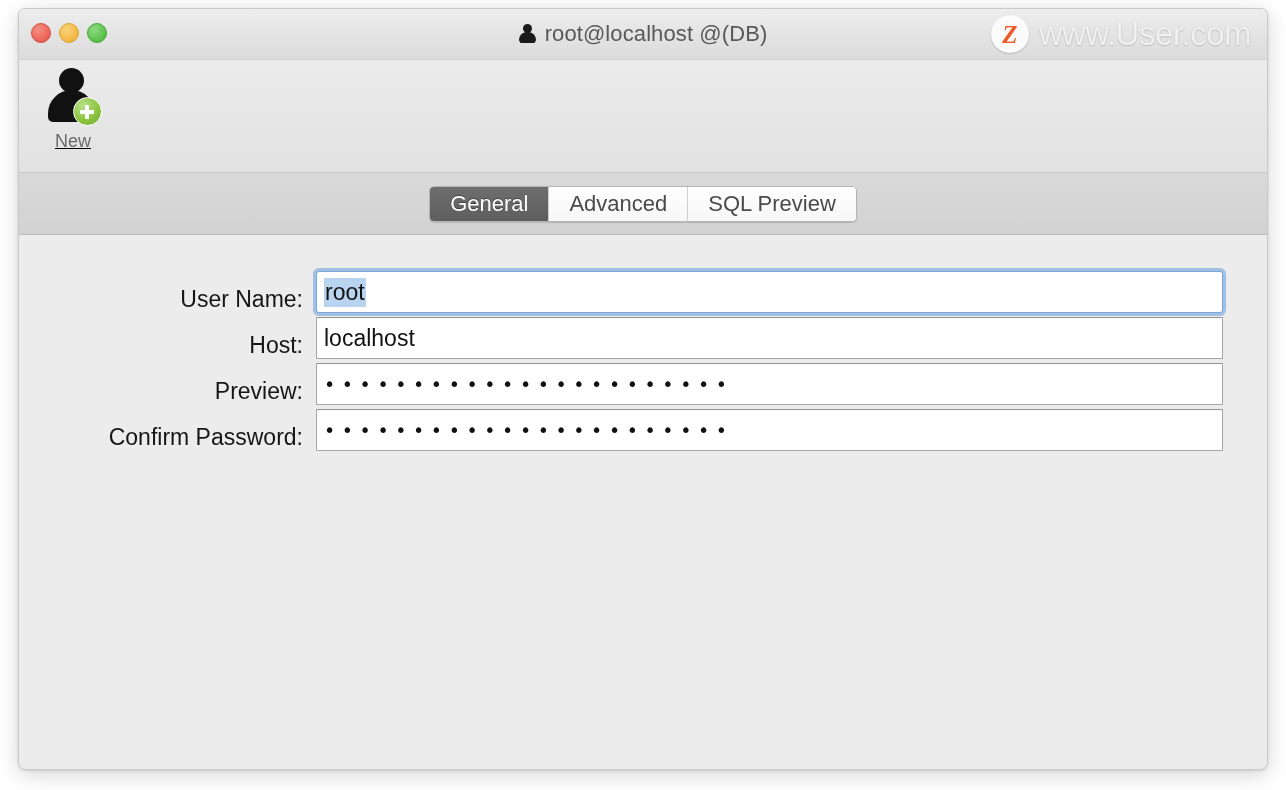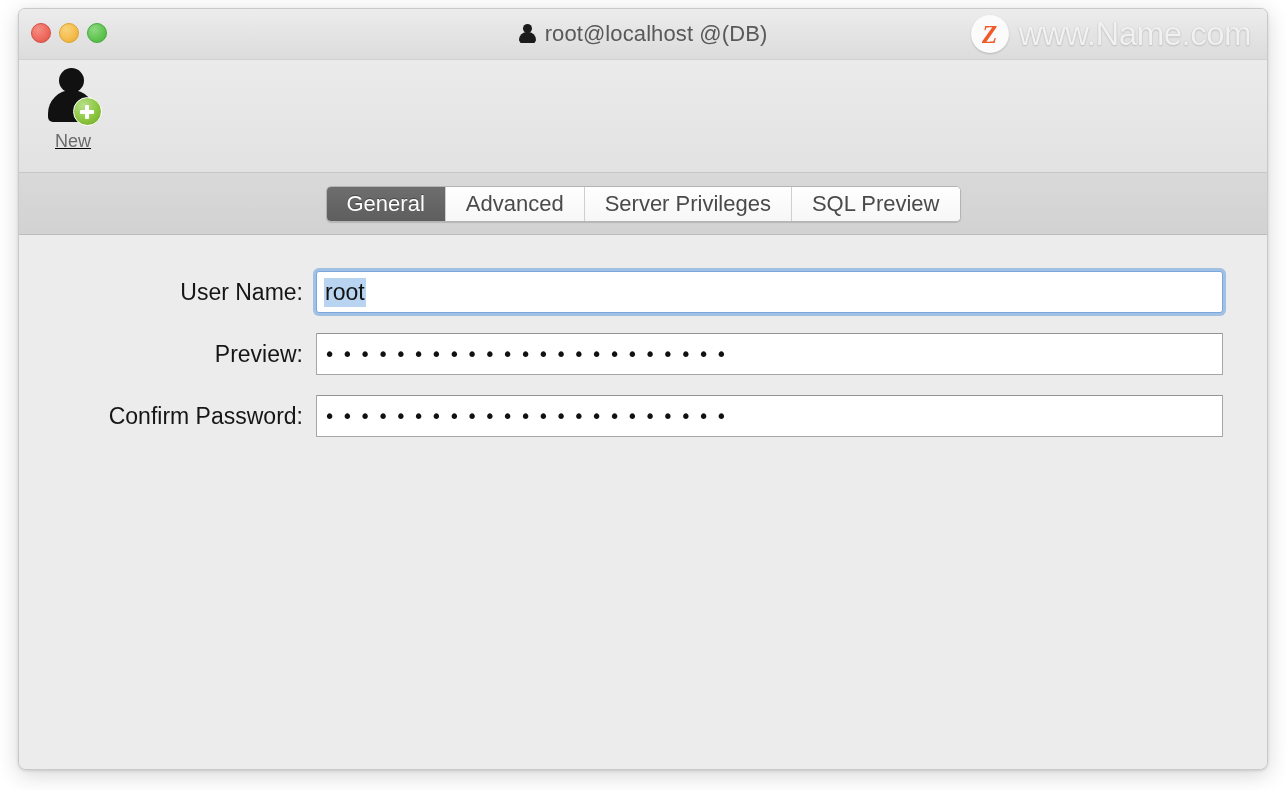--- a/index.html
+++ b/index.html
@@ -319,22 +319,22 @@
 
   
   .content {
     background: #ececec;
     height: 100%;
     padding-top: 36px;
     box-sizing: border-box;
   }
   .form-row {
     display: flex;
-    align-items: center;
-    margin-bottom: 20px;
+    align-items: flex-end;
+    margin-bottom: 4px;
   }
   .form-label {
     width: 297px;
     text-align: right;
     padding-right: 13px;
     font-size: 23px;
     color: #161616;
     box-sizing: border-box;
     white-space: nowrap;
   }
@@ -391,55 +391,62 @@
       <span class="title-user-icon">
         <span class="head"></span>
           <span class="body"></span>
           <span class="base"></span>
       </span>
       <span>root@localhost @(DB)</span>
     </div>
 
     <div class="watermark">
       <span class="wm-logo">Z</span>
-      <span class="wm-text">www.Name.com</span>
+      <span class="wm-text">www.User.com</span>
     </div>
   </div>
 
   <div class="toolbar">
     <div class="tool-item">
       <span class="tool-icon icon-newuser">
         <span class="p-head"></span>
           <span class="p-body"></span>
           <span class="p-plus"></span>
       </span>
       <span class="tool-label">New</span>
     </div>
   </div>
 
   <div class="tabbar-strip">
     <div class="tabs">
       <div class="tab active">General</div>
       <div class="tab">Advanced</div>
-      <div class="tab">Server Privileges</div>
       <div class="tab">SQL Preview</div>
     </div>
   </div>
 
   <div class="content">
 
     <div class="form-row">
       <div class="form-label">User Name:</div>
       <div class="field-wrap focused">
         <div class="field">
           <span class="sel-text">root</span>
         </div>
       </div>
     </div>
 
+    <div class="form-row">
+      <div class="form-label">Host:</div>
+      <div class="field-wrap">
+        <div class="field">
+          <span>localhost</span>
+        </div>
+      </div>
+    </div>
 
     <div class="form-row">
       <div class="form-label">Preview:</div>
       <div class="field-wrap">
         <div class="field">
           <span class="dots">•••••••••••••••••••••••</span>
         </div>
       </div>
     </div>
 

